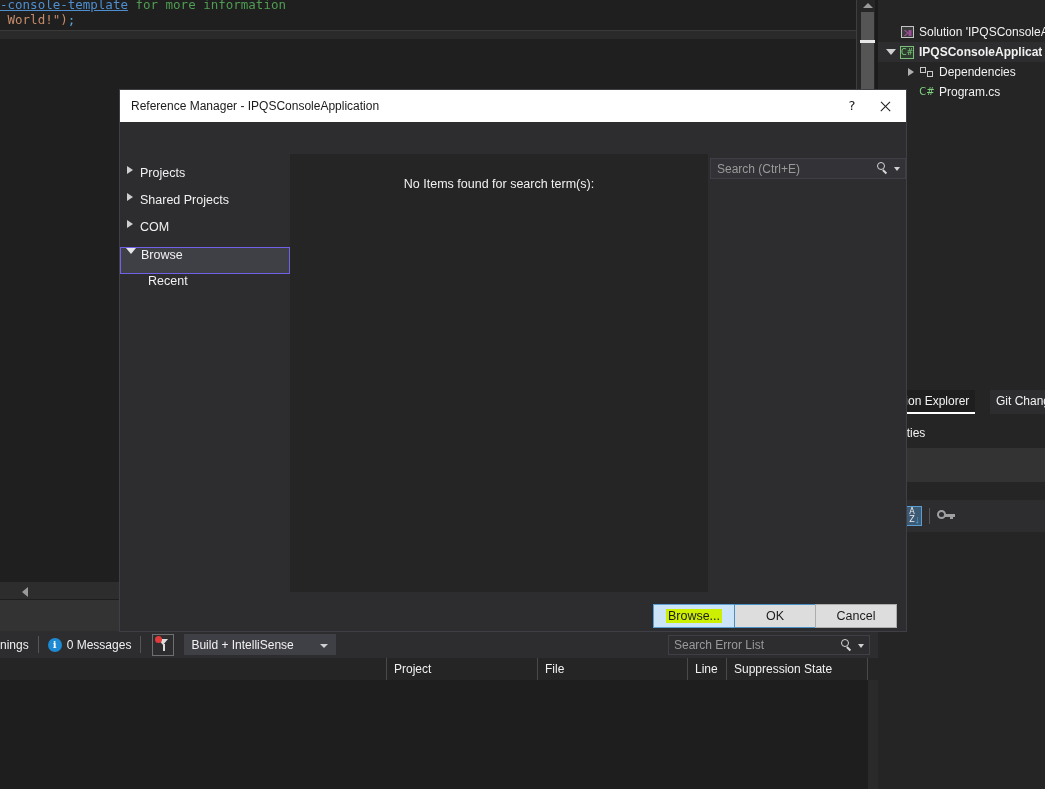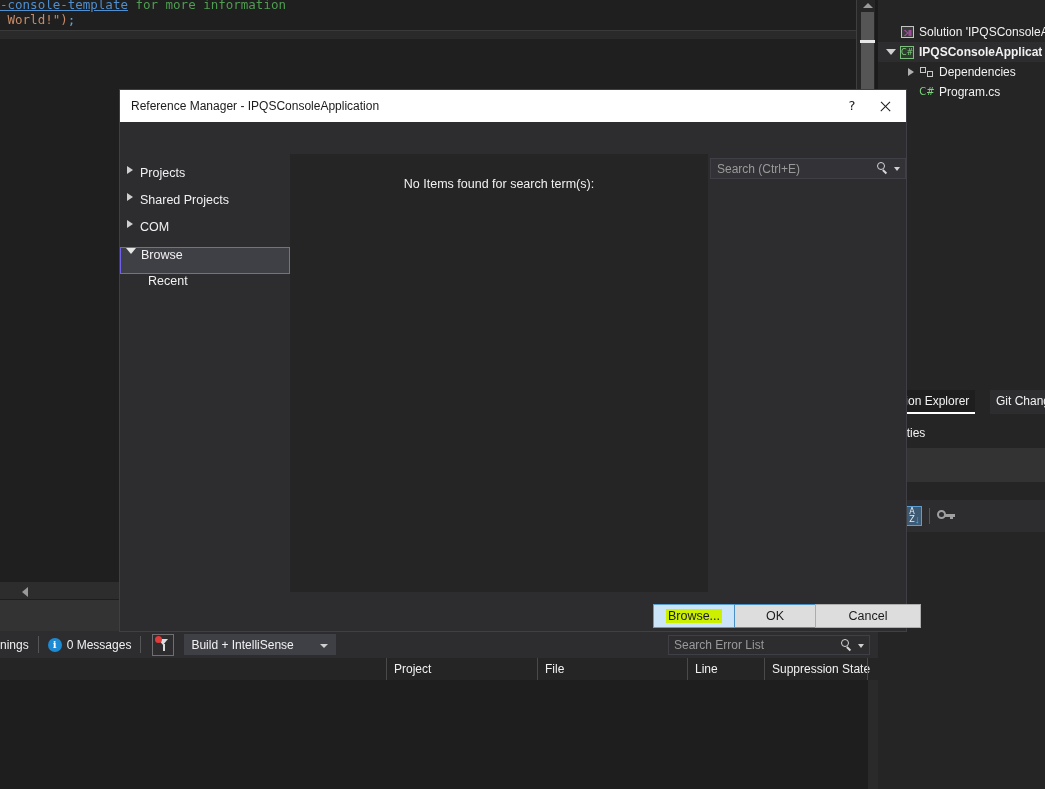--- a/index.html
+++ b/index.html
@@ -395,21 +395,21 @@
   }
   .dlg-btn.browse {
     left: 533px; width: 82px; background: #cce4f7; border: 1px solid #5a9fd4;
   }
   .dlg-btn.browse .hl {
     background: #ccf000; padding: 0 2px;
   }
   .dlg-btn.ok {
     left: 614px; width: 82px; background: #dddddd; border: 1px solid #4a90c4;
   }
-  .dlg-btn.cancel { left: 695px; width: 106px; }
+  .dlg-btn.cancel { left: 695px; width: 82px; }
 </style>
 </head>
 <body>
 
 <div class="ide">
 
   <div class="editor">
     <div class="code-line l1"><span class="tok-link">-console-template</span><span class="tok-comment"> for more information</span></div>
     <div class="code-line l2"> <span class="tok-str">World!")</span><span class="tok-paren">;</span></div>
     <div class="editor-rule"></div>
@@ -516,21 +516,21 @@
             <span class="hdl"></span>
           </span>
         <span class="mag-caret"></span>
       </span>
     </div>
 
     <div class="el-header">
       <div class="el-col" style="left:386px;width:161px;">Project</div>
       <div class="el-col" style="left:537px;width:155px;">File</div>
       <div class="el-col" style="left:687px;width:40px;">Line</div>
-      <div class="el-col" style="left:726px;width:142px;margin-left:38px;">Suppression State</div>
+      <div class="el-col" style="left:726px;width:142px;">Suppression State</div>
       <div class="el-col" style="left:867px;width:11px;"></div>
     </div>
     <div class="el-body"></div>
     <div class="el-gutter"></div>
   </div>
 </div>
 
 <div class="dialog">
 
   <div class="dlg-titlebar">

